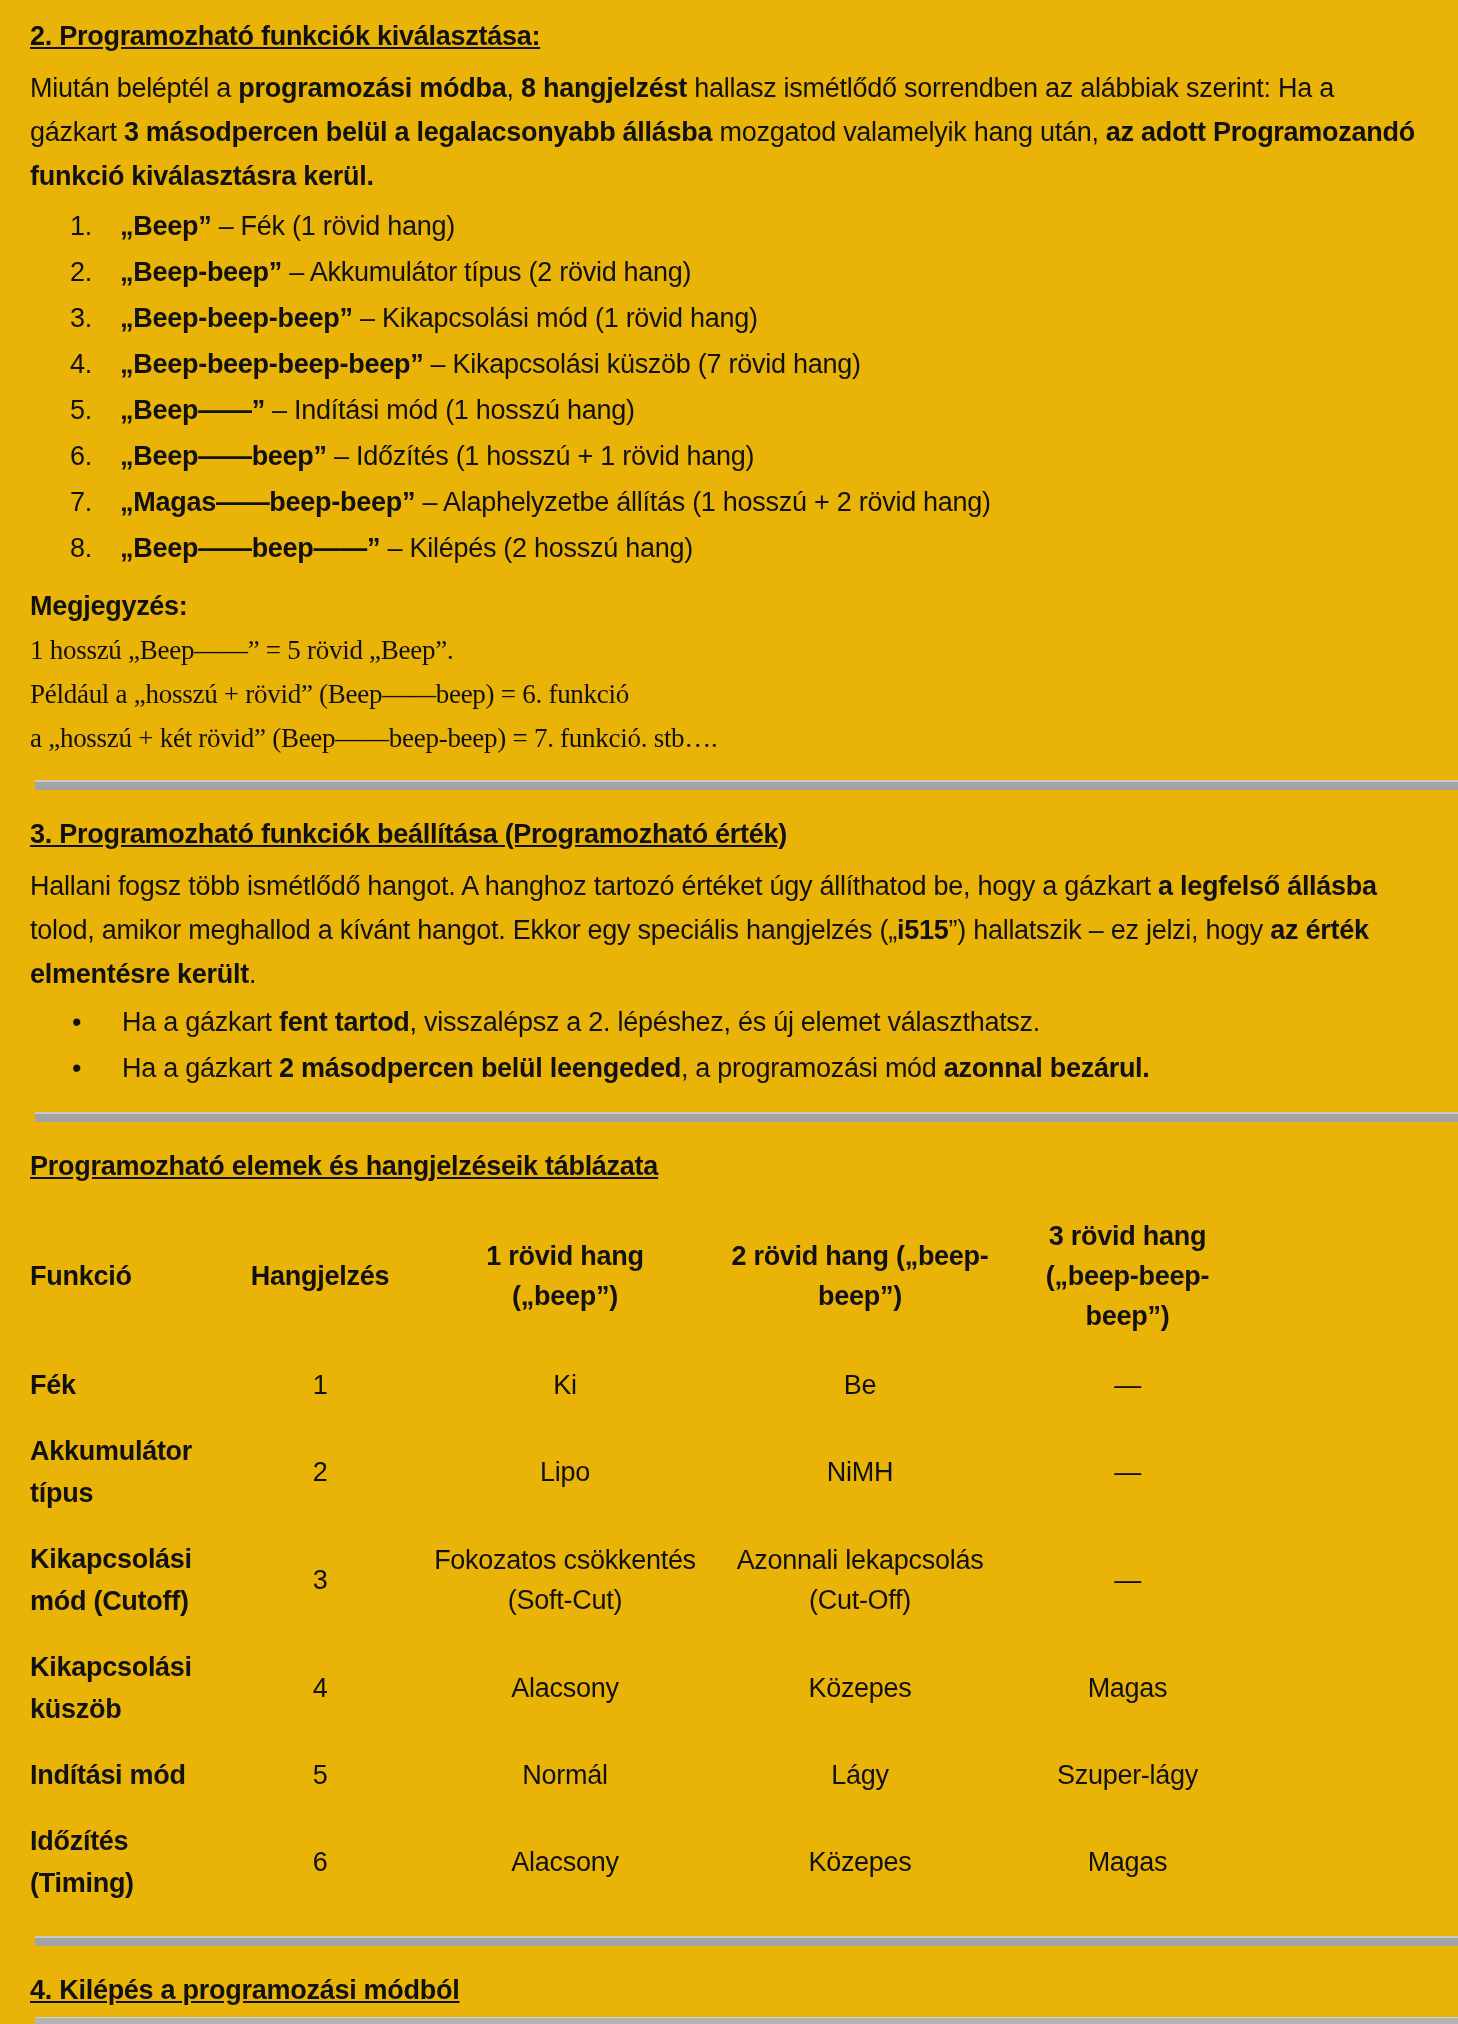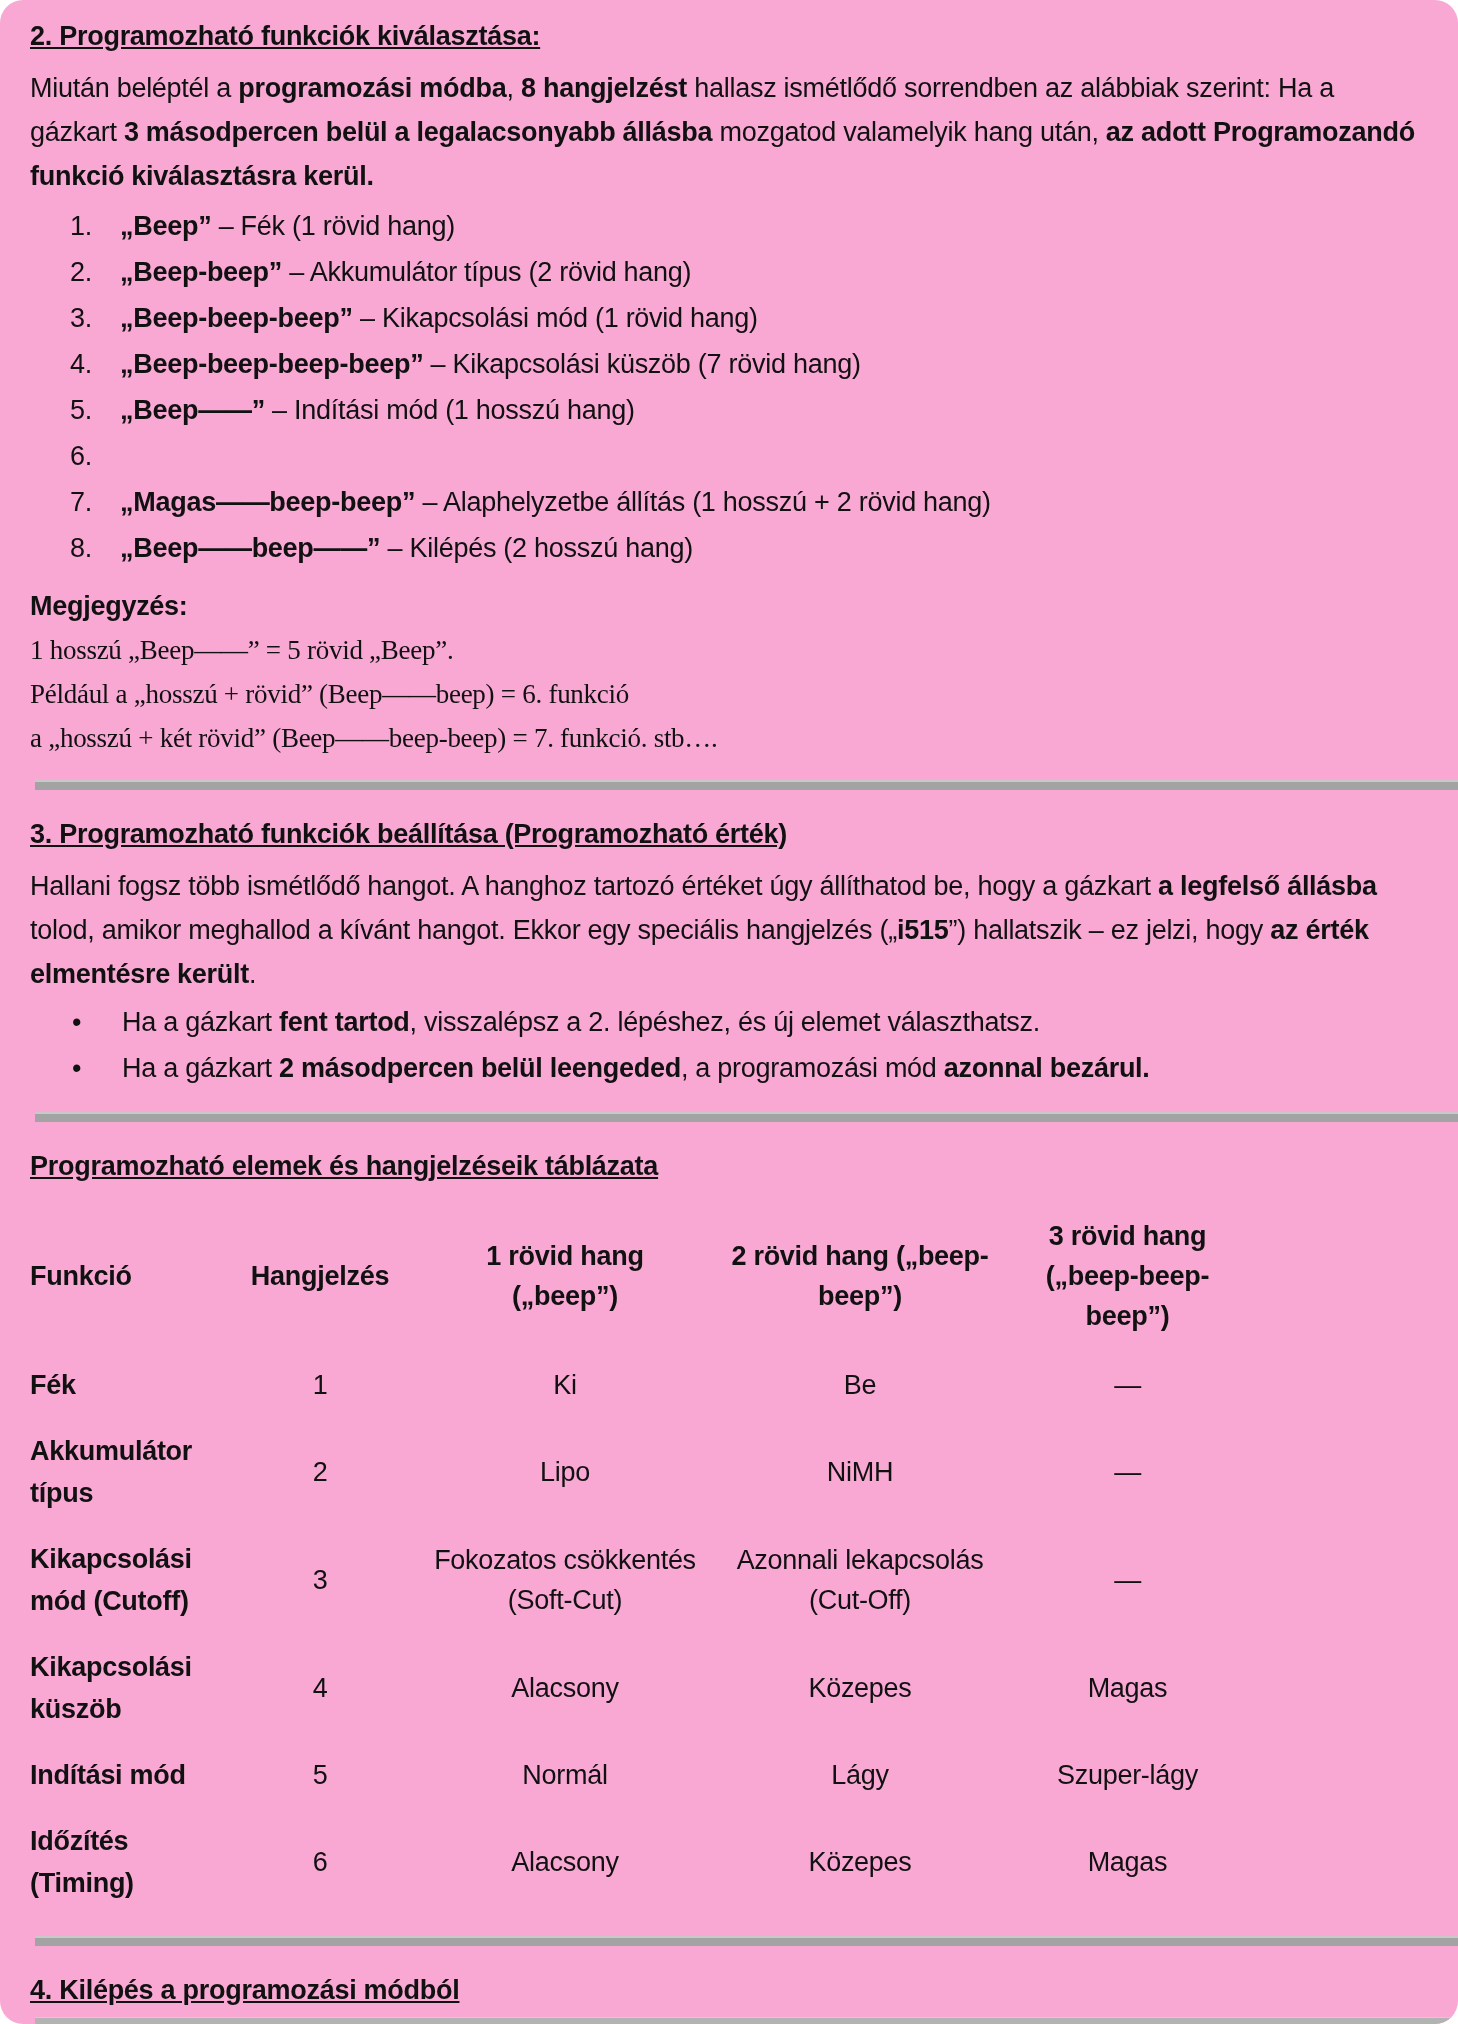--- a/index.html
+++ b/index.html
@@ -2,24 +2,24 @@
 <html lang="hu"><head>
 <meta charset="utf-8">
 <style>
   html,body{margin:0;padding:0;background:#ffffff;}
   .page{
     position:relative;
     width:1458px;height:2024px;
     box-sizing:border-box;
     padding:14px 30px 12px 30px;
     overflow:hidden;
-    background:#f9a8d4;
+    background:#eab308;
     color:#111111;
     font-family:"Liberation Sans","DejaVu Sans",sans-serif;
-    font-size:27px;line-height:44px;letter-spacing:-0.01em;border-radius:23px;
+    font-size:27px;line-height:44px;letter-spacing:-0.01em;
   }
   .b{font-weight:700;}
   .heading{
     font-weight:700;
     text-decoration:underline;
     margin:0 0 8px 0;
   }
   .para{margin:0 8px 4px 0;}
   .beep-list{margin:6px 0 0 0;}
   .beep-item{display:flex;min-height:46px;}
@@ -84,20 +84,21 @@
     <div class="beep-item">
       <span class="num">4.</span>
       <span><span class="b">„Beep-beep-beep-beep”</span><span> – Kikapcsolási küszöb (7 rövid hang)</span></span>
     </div>
     <div class="beep-item">
       <span class="num">5.</span>
       <span><span class="b">„Beep——”</span><span> – Indítási mód (1 hosszú hang)</span></span>
     </div>
     <div class="beep-item">
       <span class="num">6.</span>
+      <span><span class="b">„Beep——beep”</span><span> – Időzítés (1 hosszú + 1 rövid hang)</span></span>
     </div>
     <div class="beep-item">
       <span class="num">7.</span>
       <span><span class="b">„Magas——beep-beep”</span><span> – Alaphelyzetbe állítás (1 hosszú + 2 rövid hang)</span></span>
     </div>
     <div class="beep-item">
       <span class="num">8.</span>
       <span><span class="b">„Beep——beep——”</span><span> – Kilépés (2 hosszú hang)</span></span>
     </div>
   </div>

